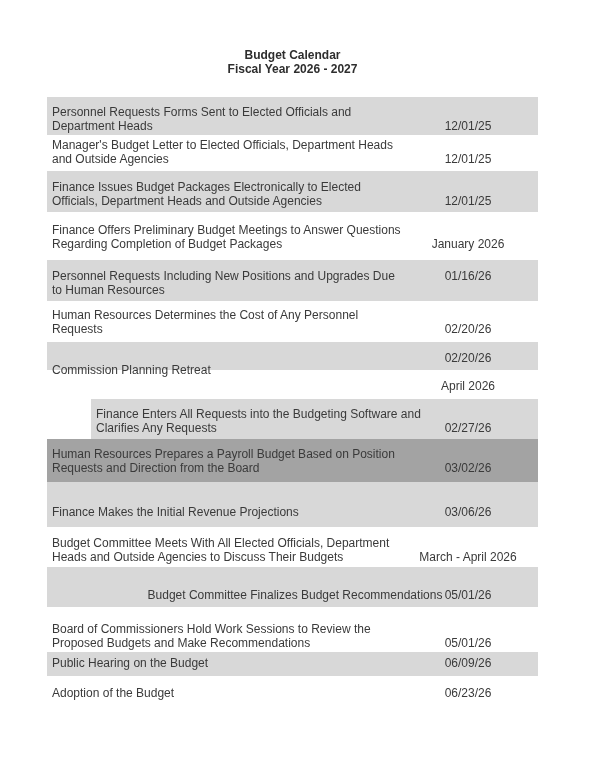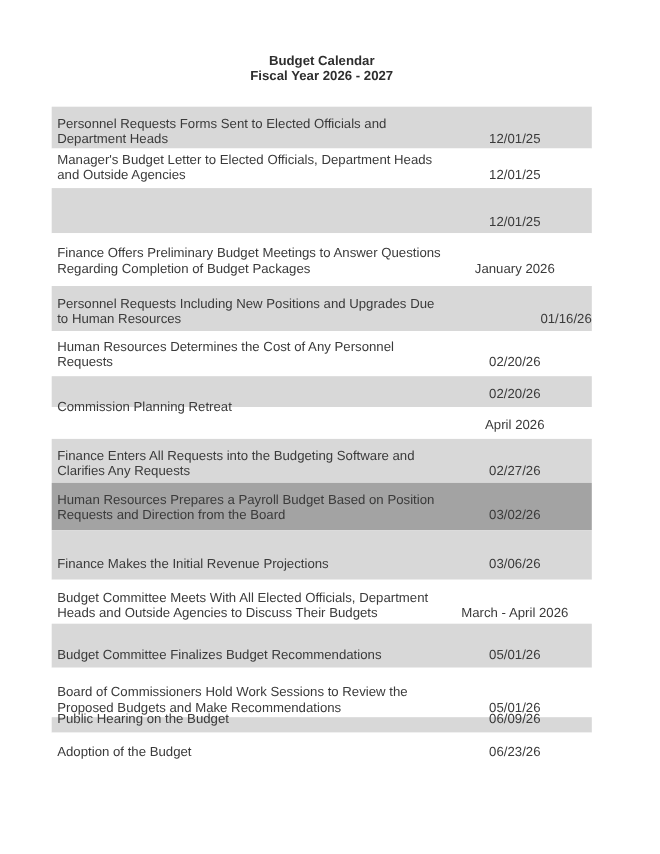--- a/index.html
+++ b/index.html
@@ -74,53 +74,57 @@
         <div class="cal-date" style="bottom: 2px;">12/01/25</div>
       </div>
       <div class="cal-row" style="height: 36px; padding-bottom: 5px; background: rgb(255, 255, 255);">
         <div class="cal-desc">
           <div class="line">Manager's Budget Letter to Elected Officials, Department Heads</div>
           <div class="line">and Outside Agencies</div>
         </div>
         <div class="cal-date" style="bottom: 5px;">12/01/25</div>
       </div>
       <div class="cal-row" style="height: 41px; padding-bottom: 4px; background: rgb(216, 216, 216);">
+        <div class="cal-desc">
+          <div class="line">Finance Issues Budget Packages Electronically to Elected</div>
+          <div class="line">Officials, Department Heads and Outside Agencies</div>
+        </div>
         <div class="cal-date" style="bottom: 4px;">12/01/25</div>
       </div>
       <div class="cal-row" style="height: 48px; padding-bottom: 9px; background: rgb(255, 255, 255);">
         <div class="cal-desc">
           <div class="line">Finance Offers Preliminary Budget Meetings to Answer Questions</div>
           <div class="line">Regarding Completion of Budget Packages</div>
         </div>
         <div class="cal-date" style="bottom: 9px;">January 2026</div>
       </div>
       <div class="cal-row" style="height: 41px; padding-bottom: 4px; background: rgb(216, 216, 216);">
         <div class="cal-desc">
           <div class="line">Personnel Requests Including New Positions and Upgrades Due</div>
           <div class="line">to Human Resources</div>
         </div>
-        <div class="cal-date" style="bottom: 4px; text-align: right;">01/16/26</div>
+        <div class="cal-date" style="bottom: 18px;">01/16/26</div>
       </div>
       <div class="cal-row" style="height: 41px; padding-bottom: 6px; background: rgb(255, 255, 255);">
         <div class="cal-desc">
           <div class="line">Human Resources Determines the Cost of Any Personnel</div>
           <div class="line">Requests</div>
         </div>
         <div class="cal-date" style="bottom: 6px;">02/20/26</div>
       </div>
       <div class="cal-row" style="height: 28px; padding-bottom: 5px; background: rgb(216, 216, 216);">
         <div class="cal-date" style="bottom: 5px;">02/20/26</div>
       </div>
       <div class="cal-row" style="height: 29px; padding-bottom: 22px; background: rgb(255, 255, 255);">
         <div class="cal-desc">
           <div class="line">Commission Planning Retreat</div>
         </div>
         <div class="cal-date" style="bottom: 6px;">April 2026</div>
       </div>
-      <div class="cal-row" style="height: 40px; padding-bottom: 4px; background: rgb(216, 216, 216);">
+      <div class="cal-row" style="height: 40px; padding-bottom: 4px; background: rgb(216, 216, 216); margin-left: 44px;">
         <div class="cal-desc">
           <div class="line">Finance Enters All Requests into the Budgeting Software and</div>
           <div class="line">Clarifies Any Requests</div>
         </div>
         <div class="cal-date" style="bottom: 4px;">02/27/26</div>
       </div>
       <div class="cal-row" style="height: 43px; padding-bottom: 7px; background: #a3a3a3;">
         <div class="cal-desc">
           <div class="line">Human Resources Prepares a Payroll Budget Based on Position</div>
           <div class="line">Requests and Direction from the Board</div>
@@ -133,34 +137,34 @@
         </div>
         <div class="cal-date" style="bottom: 8px;">03/06/26</div>
       </div>
       <div class="cal-row" style="height: 40px; padding-bottom: 3px; background: rgb(255, 255, 255);">
         <div class="cal-desc">
           <div class="line">Budget Committee Meets With All Elected Officials, Department</div>
           <div class="line">Heads and Outside Agencies to Discuss Their Budgets</div>
         </div>
         <div class="cal-date" style="bottom: 3px;">March - April 2026</div>
       </div>
-      <div class="cal-row" style="height: 40px; padding-bottom: 5px; background: rgb(216, 216, 216);">
+      <div class="cal-row" style="height: 40px; padding-bottom: 5px; background: rgb(216, 216, 216); justify-content: center;">
         <div class="cal-desc">
           <div class="line">Budget Committee Finalizes Budget Recommendations</div>
         </div>
         <div class="cal-date" style="bottom: 5px;">05/01/26</div>
       </div>
       <div class="cal-row" style="height: 45px; padding-bottom: 2px; background: rgb(255, 255, 255);">
         <div class="cal-desc">
           <div class="line">Board of Commissioners Hold Work Sessions to Review the</div>
           <div class="line">Proposed Budgets and Make Recommendations</div>
         </div>
         <div class="cal-date" style="bottom: 2px;">05/01/26</div>
       </div>
-      <div class="cal-row" style="height: 14px; padding-bottom: 6px; background: rgb(216, 216, 216);">
+      <div class="cal-row" style="height: 24px; padding-bottom: 6px; background: rgb(216, 216, 216);">
         <div class="cal-desc">
           <div class="line">Public Hearing on the Budget</div>
         </div>
         <div class="cal-date" style="bottom: 6px;">06/09/26</div>
       </div>
       <div class="cal-row" style="height: 27px; padding-bottom: 3px; background: rgb(255, 255, 255);">
         <div class="cal-desc">
           <div class="line">Adoption of the Budget</div>
         </div>
         <div class="cal-date" style="bottom: 3px;">06/23/26</div>

